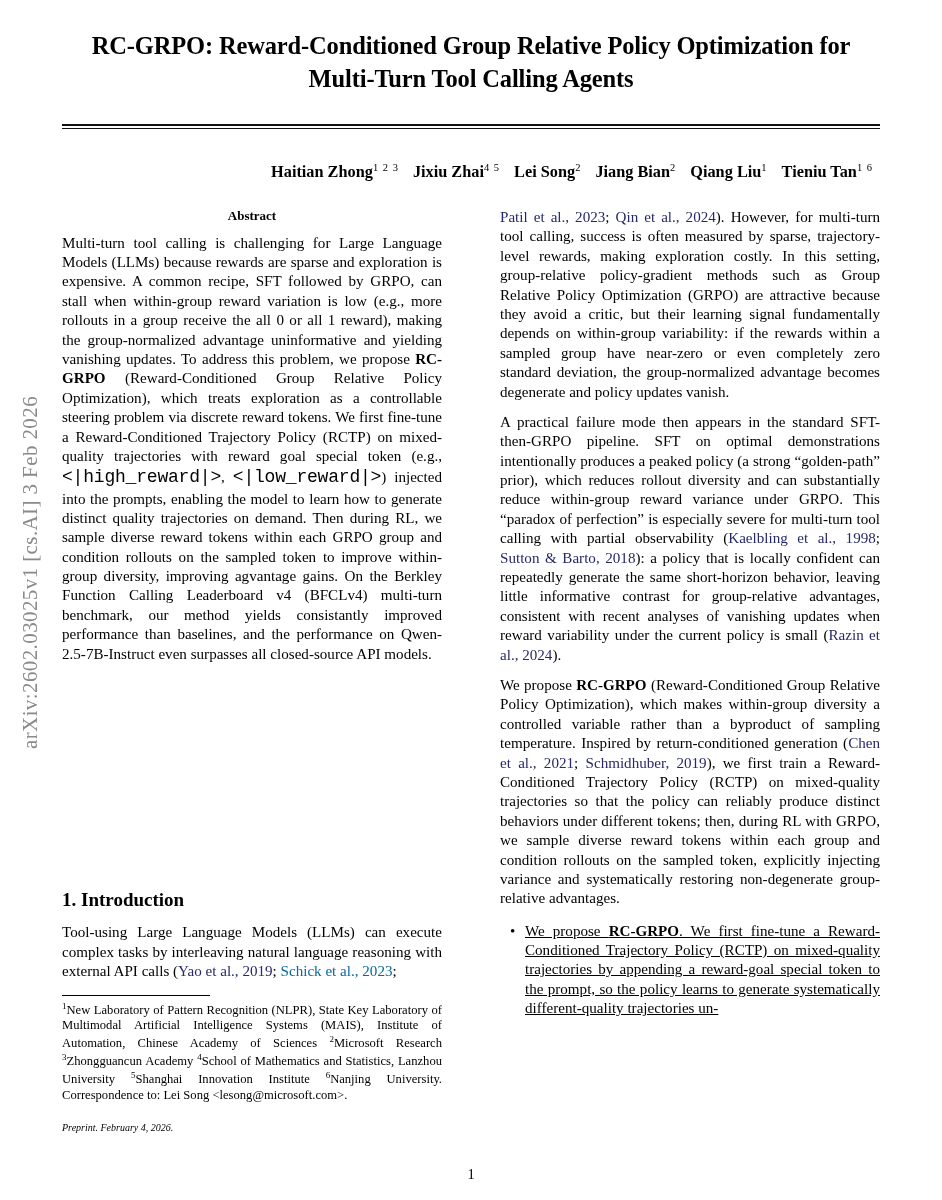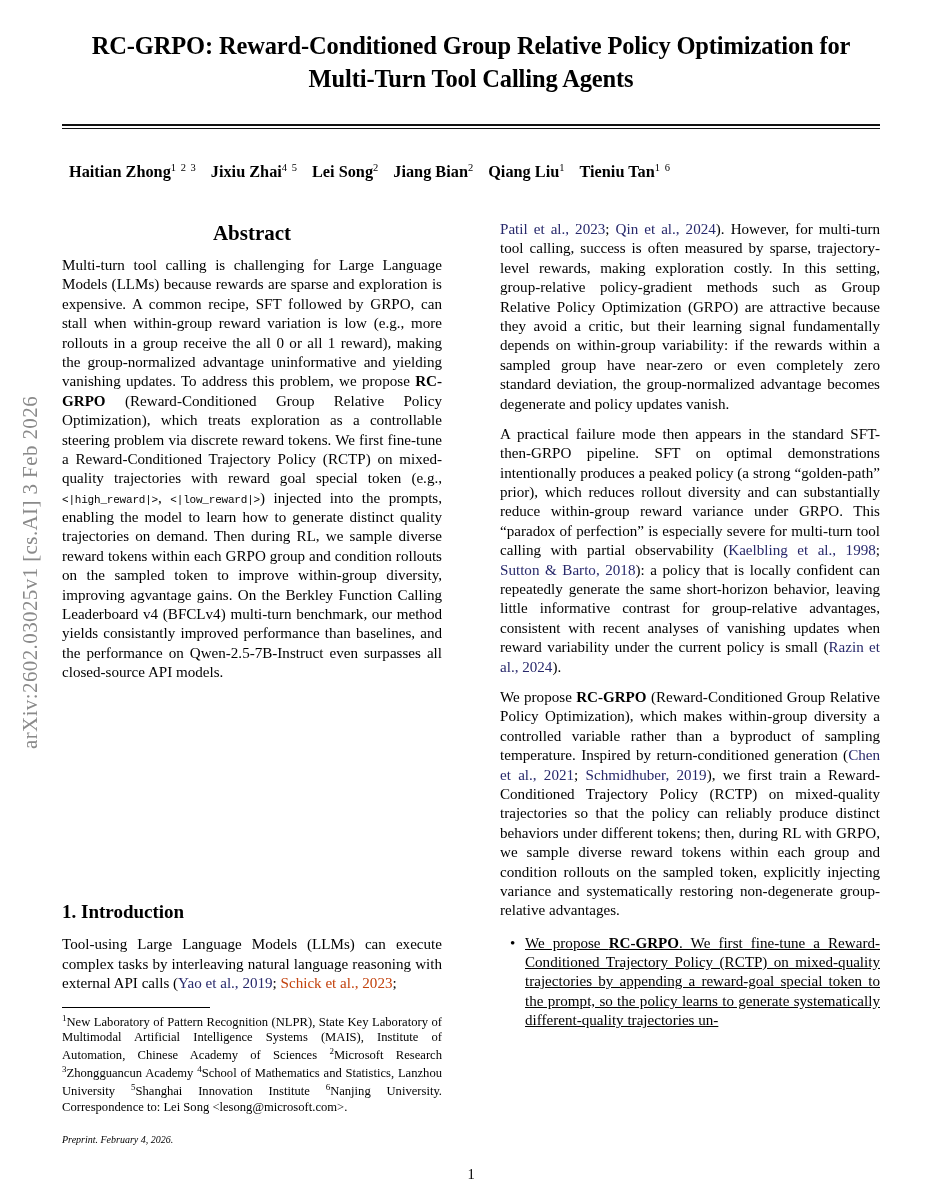--- a/index.html
+++ b/index.html
@@ -54,72 +54,72 @@
 
   .rule {
     margin-top: 29px;
     border-top: 2.6px solid #111;
     border-bottom: 1px solid #111;
     height: 1.5px;
   }
 
   .authors {
     margin-top: 32px;
-    text-align: left;
+    text-align: right;
     font-size: 16.3px;
     font-weight: bold;
     line-height: 1.3;
   }
   .authors .au { white-space: nowrap; margin: 0 7px; }
   .authors sup { font-weight: normal; font-size: 10.5px; vertical-align: super; letter-spacing: 1px; }
 
   
   #cols {
     position: absolute;
     top: 208px;
     left: 0;
     width: 818px;
     height: 960px;
   }
   .col {
     position: absolute;
-    top: 12px;
+    top: 0;
     width: 380px;
     font-size: 15.1px;
     line-height: 1.285;
     text-align: justify;
     text-justify: inter-word;
     hyphens: none;
   }
   .col-left  { left: 0px; }
   .col-right { left: 438px; }
 
   .abstract-head {
     text-align: center;
-    font-size: 21px;
+    font-size: 13px;
     font-weight: bold;
     margin: 0 0 9px 0;
   }
 
   p.para {
     margin: 0 0 0 0;
     text-indent: 0;
   }
   p.para + p.para { margin-top: 11px; }
 
   .section-head {
     font-size: 19px;
     font-weight: bold;
     margin: 0 0 11px 0;
     text-align: left;
   }
 
   .mono {
     font-family: "Liberation Mono", "DejaVu Sans Mono", monospace;
-    font-size: 11px;
+    font-size: 18px;
     letter-spacing: -0.2px;
   }
   .bold { font-weight: bold; }
   .cite { color: #27286b; }
 
   
   #abstract-block { position: absolute; top: 0; left: 0; width: 380px; }
   #intro-block    { position: absolute; top: 680px; left: 0; width: 380px; }
 
   .footnote-rule {
@@ -186,21 +186,21 @@
 
     <div class="col col-left">
 
       <div id="abstract-block">
         <div class="abstract-head">Abstract</div>
         <p class="para"><span>Multi-turn tool calling is challenging for Large Language Models (LLMs) because rewards are sparse and exploration is expensive. A common recipe, SFT followed by GRPO, can stall when within-group reward variation is low (e.g., more rollouts in a group receive the all 0 or all 1 reward), making the group-normalized advantage uninformative and yielding vanishing updates. To address this problem, we propose </span><span class="bold">RC-GRPO</span><span> (Reward-Conditioned Group Relative Policy Optimization), which treats exploration as a controllable steering problem via discrete reward tokens. We first fine-tune a Reward-Conditioned Trajectory Policy (RCTP) on mixed-quality trajectories with reward goal special token (e.g., </span><span class="mono">&lt;|high_reward|&gt;</span><span>, </span><span class="mono">&lt;|low_reward|&gt;</span><span>) injected into the prompts, enabling the model to learn how to generate distinct quality trajectories on demand. Then during RL, we sample diverse reward tokens within each GRPO group and condition rollouts on the sampled token to improve within-group diversity, improving agvantage gains. On the Berkley Function Calling Leaderboard v4 (BFCLv4) multi-turn benchmark, our method yields consistantly improved performance than baselines, and the performance on Qwen-2.5-7B-Instruct even surpasses all closed-source API models.</span></p>
       </div>
 
       <div id="intro-block">
         <div class="section-head">1. Introduction</div>
-        <p class="para"><span>Tool-using Large Language Models (LLMs) can execute complex tasks by interleaving natural language reasoning with external API calls (</span><span class="cite" style="color: rgb(39, 40, 107);">Yao et al., 2019</span><span>; </span><span class="cite" style="color: #c2410c;">Schick et al., 2023</span><span>;</span></p>
+        <p class="para"><span>Tool-using Large Language Models (LLMs) can execute complex tasks by interleaving natural language reasoning with external API calls (</span><span class="cite" style="color: rgb(39, 40, 107);">Yao et al., 2019</span><span>; </span><span class="cite" style="color: #0369a1;">Schick et al., 2023</span><span>;</span></p>
 
         <div class="footnote-rule"></div>
 
         <div class="footnote"><sup>1</sup><span>New Laboratory of Pattern Recognition (NLPR), State Key Laboratory of Multimodal Artificial Intelligence Systems (MAIS), Institute of Automation, Chinese Academy of Sciences </span><sup>2</sup><span>Microsoft Research </span><sup>3</sup><span>Zhongguancun Academy </span><sup>4</sup><span>School of Mathematics and Statistics, Lanzhou University </span><sup>5</sup><span>Shanghai Innovation Institute </span><sup>6</sup><span>Nanjing University. Correspondence to: Lei Song &lt;lesong@microsoft.com&gt;.</span></div>
 
         <div class="preprint">Preprint. February 4, 2026.</div>
       </div>
 
     </div>
 

